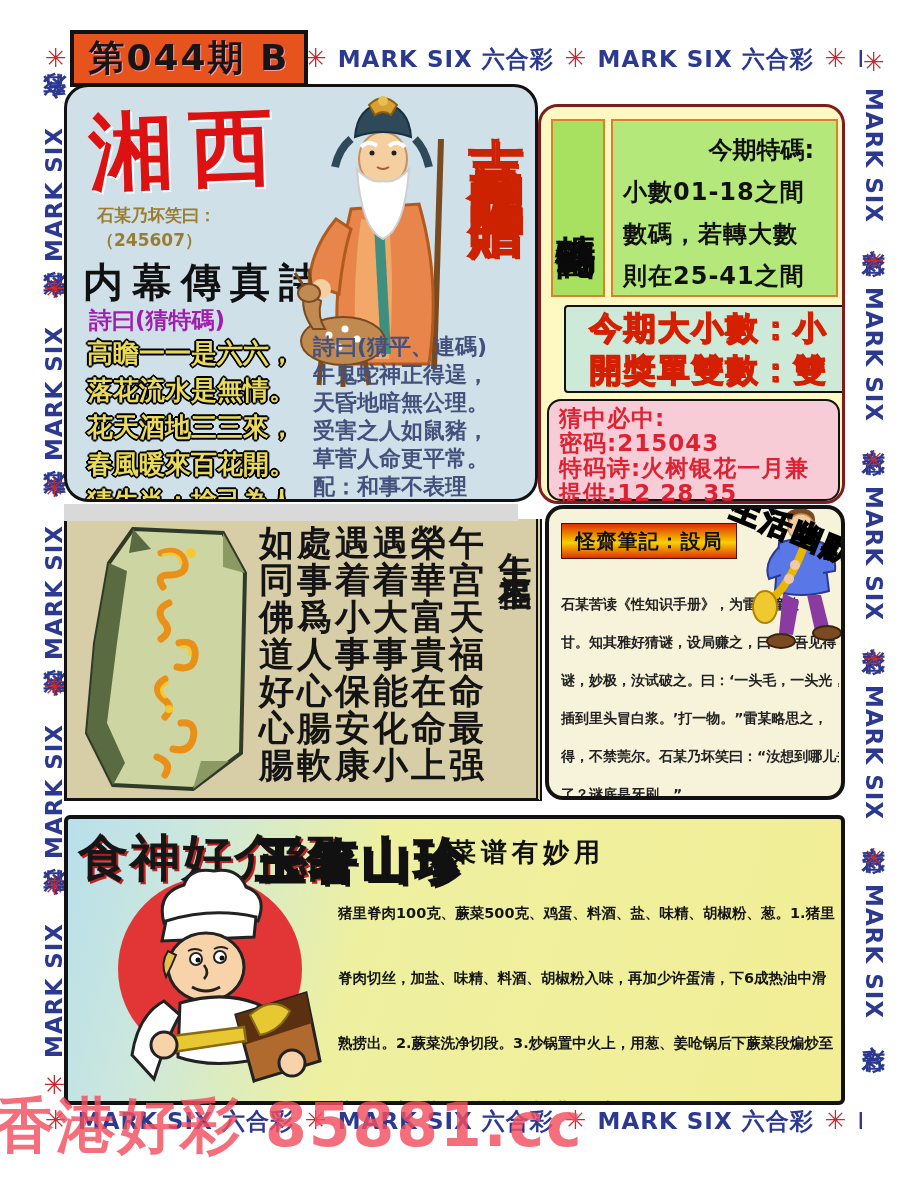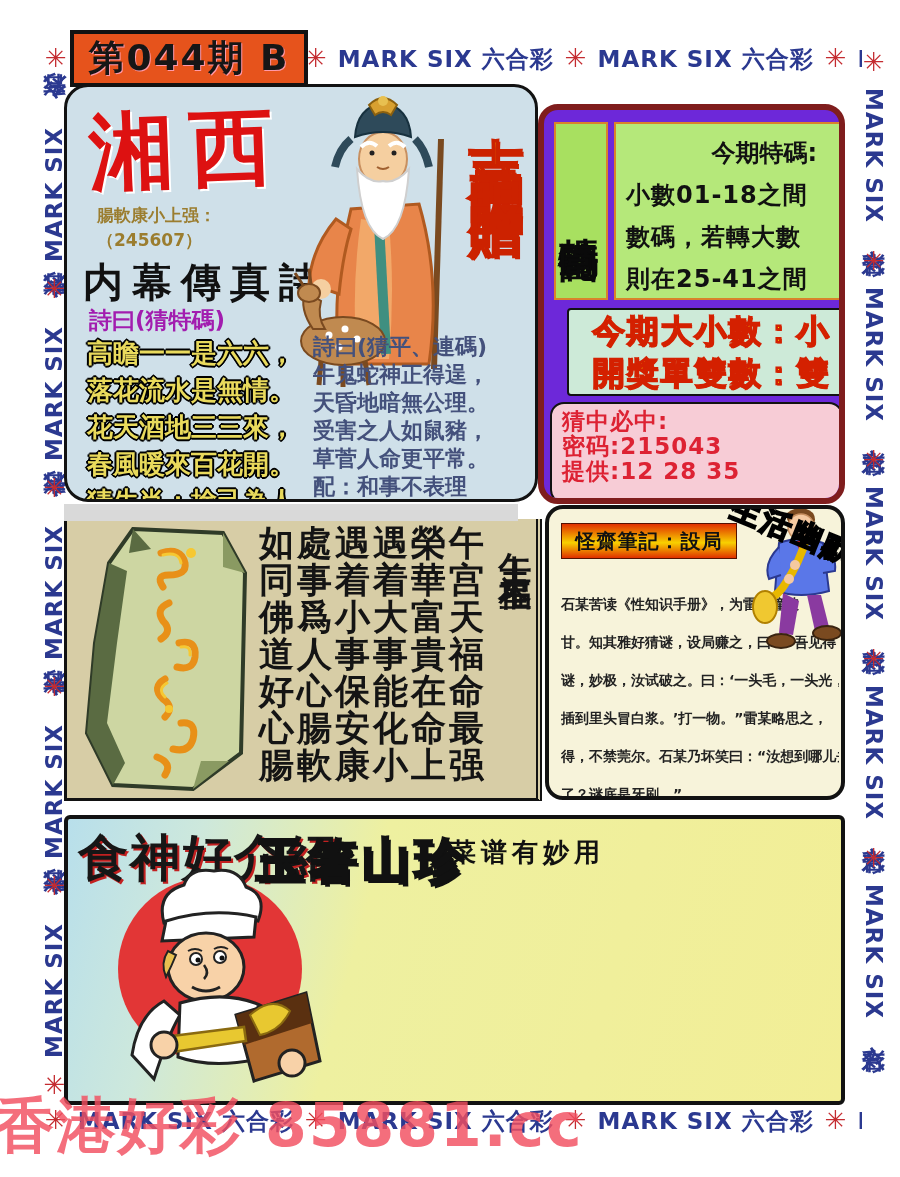--- a/index.html
+++ b/index.html
@@ -32,22 +32,22 @@
   .neimu{position:absolute;left:16px;top:168px;font-size:40px;font-weight:900;color:#111;letter-spacing:9px;}
   .poem-head-l{position:absolute;left:22px;top:218px;font-size:23px;font-weight:bold;color:#a21caf;}
   .poem-yellow{position:absolute;left:20px;top:248px;font-size:26px;font-weight:900;color:#e9da5c;line-height:37px;
     text-shadow:-2px 0 #000,2px 0 #000,0 -2px #000,0 2px #000,-1px -1px #000,1px 1px #000,1px -1px #000,-1px 1px #000;}
   .gift-title{position:absolute;left:392px;top:8px;height:340px;writing-mode:vertical-rl;
     font-size:54px;font-weight:900;color:#f8c400;letter-spacing:22px;
     -webkit-text-stroke:2px #cc2200;text-shadow:2px 2px 0 #cc2200;}
   .poem-right{position:absolute;left:246px;top:246px;font-size:22px;font-weight:600;color:#44517c;line-height:28px;}
 
   
-  .panel-tr{position:absolute;left:538px;top:104px;width:307px;height:400px;background:#6d28d9;
-    border:6px solid #7f1d1d;border-radius:20px;z-index:2;overflow:hidden;}
+  .panel-tr{position:absolute;left:538px;top:104px;width:307px;height:400px;background:#fef9c3;
+    border:3px solid #7f1d1d;border-radius:20px;z-index:2;overflow:hidden;}
   .range-vert{position:absolute;left:10px;top:12px;width:54px;height:178px;background:#a8e060;
     border:2px solid #d9822b;writing-mode:vertical-rl;text-align:center;
     font-size:40px;font-weight:900;color:#0a0a0a;letter-spacing:3px;line-height:54px;}
   .range-box{position:absolute;left:70px;top:12px;width:227px;height:178px;background:#b5e87a;
     border:2px solid #d9822b;padding:8px 6px 0 6px;font-size:24px;font-weight:bold;color:#111;line-height:42px;}
   .range-box .r-first{text-align:right;padding-right:16px;}
   .range-box .r-line{text-align:left;padding-left:4px;letter-spacing:1px;}
   .sizebox{position:absolute;left:8px;top:198px;width:289px;height:88px;background:#cdead8;
     border:2px solid #121212;border-radius:4px;display:flex;flex-direction:column;justify-content:center;
     font-size:32px;font-weight:900;text-align:center;line-height:42px;color:#f5e000;
@@ -103,21 +103,21 @@
   <div class="strip strip-top"><span class="flw">✳</span><span class="unit">MARK SIX 六合彩</span><span class="flw">✳</span><span class="unit">MARK SIX 六合彩</span><span class="flw">✳</span><span class="unit">MARK SIX 六合彩</span><span class="flw">✳</span><span class="unit">MARK SIX 六合彩</span></div>
   <div class="strip strip-bottom"><span class="flw">✳</span><span class="unit">MARK SIX 六合彩</span><span class="flw">✳</span><span class="unit">MARK SIX 六合彩</span><span class="flw">✳</span><span class="unit">MARK SIX 六合彩</span><span class="flw">✳</span><span class="unit">MARK SIX 六合彩</span></div>
   <div class="strip strip-left"><span class="flw">✳</span><span class="unit">MARK SIX 六合彩</span><span class="flw">✳</span><span class="unit">MARK SIX 六合彩</span><span class="flw">✳</span><span class="unit">MARK SIX 六合彩</span><span class="flw">✳</span><span class="unit">MARK SIX 六合彩</span><span class="flw">✳</span><span class="unit">MARK SIX 六合彩</span></div>
   <div class="strip strip-right"><span class="flw">✳</span><span class="unit">MARK SIX 六合彩</span><span class="flw">✳</span><span class="unit">MARK SIX 六合彩</span><span class="flw">✳</span><span class="unit">MARK SIX 六合彩</span><span class="flw">✳</span><span class="unit">MARK SIX 六合彩</span><span class="flw">✳</span><span class="unit">MARK SIX 六合彩</span></div>
 
   <div class="issue-box">第044期 B</div>
 
   <div class="panel-tl">
     <div class="xiangxi">湘西</div>
     <div class="anticode">
-      <div>腸軟康小上强：</div>
+      <div>石某乃坏笑曰：</div>
       <div>（245607）</div>
     </div>
     <div class="neimu">内幕傳真詩</div>
     <div class="poem-head-l">詩曰(猜特碼)</div>
     <div class="poem-yellow">
       <div>高瞻一一是六六，</div>
       <div>落花流水是無情。</div>
       <div>花天酒地三三來，</div>
       <div>春風暖來百花開。</div>
       <div>猜生肖：捨己為人</div>
@@ -174,20 +174,21 @@
       <div class="r-line">數碼，若轉大數</div>
       <div class="r-line">則在25-41之間</div>
     </div>
     <div class="sizebox">
       <div>今期大小數：小</div>
       <div>開獎單雙數：雙</div>
     </div>
     <div class="mustwin">
       <div>猜中必中:</div>
       <div>密码:215043</div>
+      <div>特码诗:火树银花一月兼</div>
       <div>提供:12 28 35</div>
     </div>
   </div>
 
   <div class="gray-strip"></div>
 
   <div class="panel-ml">
     <svg style="position:absolute;left:6px;top:4px;" width="182" height="272" viewBox="0 0 182 272">
       <path d="M60 6 L150 10 L172 50 L168 230 L120 266 L40 262 L14 210 L22 120 L36 40 Z" fill="#cdd6a2" stroke="#2f3b28" stroke-width="4"></path>
       <path d="M36 40 L22 120 L14 210 L40 262 L52 240 L34 200 L44 120 L54 48 Z" fill="#5a6b42"></path>
@@ -271,17 +272,23 @@
       <path d="M96 136 Q70 150 64 190 L86 214 Q100 170 112 150 Z" fill="#fff" stroke="#222" stroke-width="3"></path>
       <path d="M112 138 Q160 124 196 142 L206 190 Q150 206 110 192 Z" fill="#fff" stroke="#222" stroke-width="3"></path>
       <path d="M190 142 Q226 146 238 168 L222 196 Q198 186 186 176 Z" fill="#fff" stroke="#222" stroke-width="3"></path>
       <path d="M168 150 L238 128 L252 196 L186 216 Z" fill="#b06a2e" stroke="#222" stroke-width="3"></path>
       <path d="M168 150 L238 128 L244 158 L176 180 Z" fill="#5a3010"></path>
       <path d="M182 150 Q204 130 222 146 Q212 166 192 170 Z" fill="#e8c830" stroke="#8a6a10" stroke-width="2"></path>
       <path d="M96 172 L176 162 L178 176 L98 188 Z" fill="#e8c830" stroke="#8a6a10" stroke-width="2.5"></path>
       <circle cx="96" cy="180" r="13" fill="#f8d2a8" stroke="#222" stroke-width="3"></circle>
       <circle cx="224" cy="198" r="13" fill="#f8d2a8" stroke="#222" stroke-width="3"></circle>
     </svg>
+    <div class="recipe">
+      <div>猪里脊肉100克、蕨菜500克、鸡蛋、料酒、盐、味精、胡椒粉、葱。1.猪里</div>
+      <div>脊肉切丝，加盐、味精、料酒、胡椒粉入味，再加少许蛋清，下6成热油中滑</div>
+      <div>熟捞出。2.蕨菜洗净切段。3.炒锅置中火上，用葱、姜呛锅后下蕨菜段煸炒至</div>
+      <div>熟，再下入滑熟的肉丝、翻勺炒匀装盘即成。</div>
+    </div>
   </div>
 
   <div class="watermark">香港好彩 85881.cc</div>
 
 </div>
 
 </body></html>

